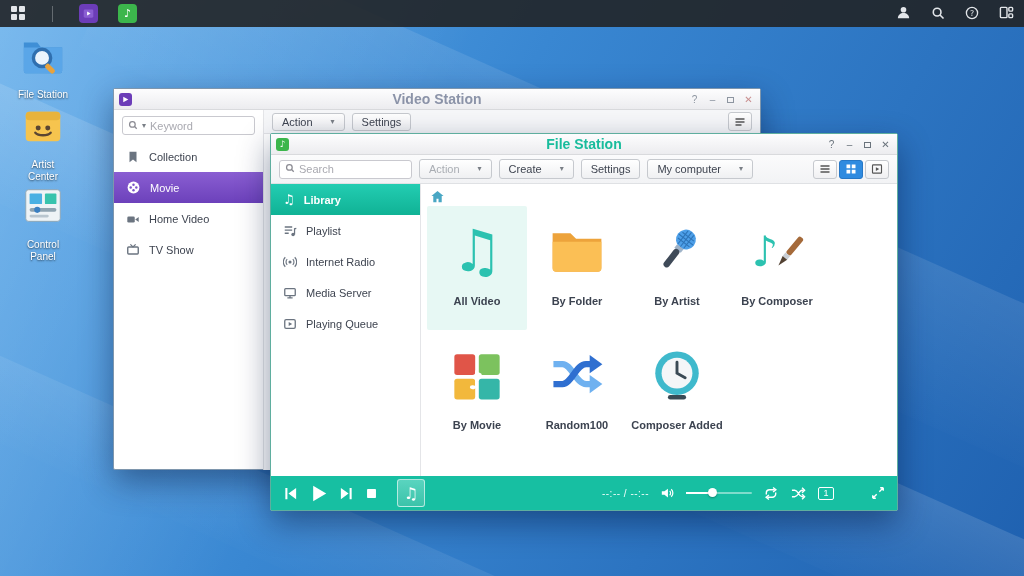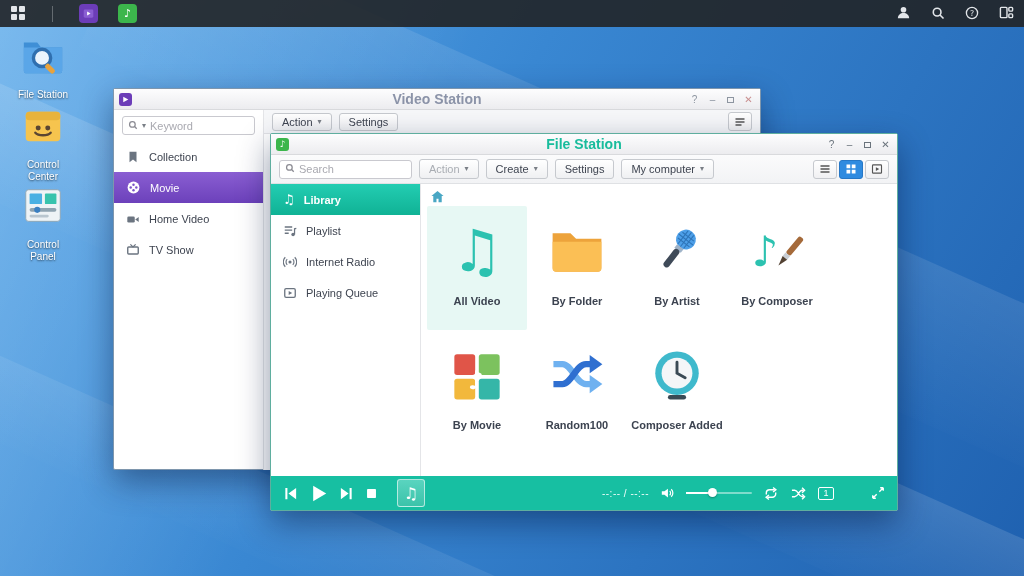--- a/index.html
+++ b/index.html
@@ -32,21 +32,21 @@
 .titlebar{height:21px;position:relative;display:flex;align-items:center;
  background:linear-gradient(#fdfdfe,#ececef);border-bottom:1px solid #d9dadd}
 .title-center{position:absolute;left:0;right:0;text-align:center;font-weight:bold;font-size:14px;pointer-events:none}
 .tb-appicon{width:13px;height:13px;border-radius:3px;margin-left:5px;display:flex;align-items:center;justify-content:center;color:#fff;font-size:9px}
 .win-ctrls{position:absolute;right:4px;top:0;height:21px;display:flex;align-items:center;gap:3px}
 .wc{width:15px;height:14px;display:flex;align-items:center;justify-content:center;font-size:10px;color:#8d95a0;cursor:pointer;line-height:1}
 .wc .mbox{width:7px;height:6px;border:1px solid currentColor;display:block}
 
 
 .tbtn{height:20px;padding:0 9px;border:1px solid #c6c9ce;border-radius:3px;
- background:linear-gradient(#ffffff,#eff0f2);display:flex;align-items:center;gap:5px;
+ background:linear-gradient(#ffffff,#eff0f2);display:flex;align-items:center;gap:18px;
  color:#3e4450;cursor:pointer;font-size:11px;white-space:nowrap}
 .tbtn.disabled{color:#a9adb3}
 .caret{font-size:8px;color:#7a7f86;line-height:1}
 .search{height:19px;border:1px solid #c9c9cf;border-radius:3px;background:#fff;
  display:flex;align-items:center;padding:0 5px;gap:4px}
 .search input{border:0;outline:0;width:100%;font-size:11px;color:#444;background:transparent}
 .search input::placeholder{color:#a9a9b0}
 
 
 .sitem{height:31px;display:flex;align-items:center;gap:9px;padding:0 12px;color:#3e4450;cursor:pointer}
@@ -185,21 +185,21 @@
 <div class="dicon" style="left:10px;top:103px">
   <span>
     <svg width="46" height="46" viewBox="0 0 48 48">
       <rect x="6" y="9" width="36" height="31" rx="4" fill="#f6c44e"></rect>
       <rect x="6" y="9" width="36" height="9" rx="4" fill="#e8b33c"></rect>
       <circle cx="19" cy="26" r="2.6" fill="#5b4632"></circle>
       <circle cx="29" cy="26" r="2.6" fill="#5b4632"></circle>
       <path d="M16 31c3 3.5 13 3.5 16 0" stroke="#5b4632" stroke-width="2.5" fill="none" stroke-linecap="round"></path>
     </svg>
   </span>
-  <div class="dlabel" style="width:54px">Control Center</div>
+  <div class="dlabel" style="width:54px">Artist Center</div>
 </div>
 
 <div class="dicon" style="left:10px;top:183px">
   <span>
     <svg width="46" height="46" viewBox="0 0 48 48">
       <rect x="6" y="7" width="36" height="33" rx="3" fill="#eef3f6" stroke="#8fa6b5"></rect>
       <rect x="10" y="11" width="13" height="11" rx="1" fill="#49b0e3"></rect>
       <rect x="26" y="11" width="12" height="11" rx="1" fill="#37c3ad"></rect>
       <rect x="10" y="26" width="28" height="4" rx="2" fill="#8fa3b0"></rect>
       <rect x="10" y="33" width="20" height="3" rx="1.5" fill="#b9c6cf"></rect>
@@ -365,20 +365,27 @@
       </div>
       <div class="sitem">
         <svg class="gl" width="14" height="14" viewBox="0 0 16 16">
             <circle cx="8" cy="8" r="1.8" fill="currentColor"></circle>
             <path d="M4.8 4.8a4.5 4.5 0 0 0 0 6.4M11.2 4.8a4.5 4.5 0 0 1 0 6.4M2.6 2.6a7.6 7.6 0 0 0 0 10.8M13.4 2.6a7.6 7.6 0 0 1 0 10.8" stroke="currentColor" stroke-width="1.3" fill="none"></path>
           </svg>
         <span>Internet Radio</span>
       </div>
       <div class="sitem">
         <svg class="gl" width="14" height="14" viewBox="0 0 16 16">
+            <rect x="2" y="3" width="12" height="8" rx="1" stroke="currentColor" stroke-width="1.5" fill="none"></rect>
+            <path d="M8 11v2.5M5 13.5h6" stroke="currentColor" stroke-width="1.5"></path>
+          </svg>
+        <span>Media Server</span>
+      </div>
+      <div class="sitem">
+        <svg class="gl" width="14" height="14" viewBox="0 0 16 16">
             <rect x="2" y="3" width="12" height="10" rx="1.5" stroke="currentColor" stroke-width="1.5" fill="none"></rect>
             <path d="M6.5 5.8l4 2.2-4 2.2z" fill="currentColor"></path>
           </svg>
         <span>Playing Queue</span>
       </div>
     </div>
 
     <div class="as-content">
       <div class="crumb">
         <span><svg width="15" height="15" viewBox="0 0 16 16">

